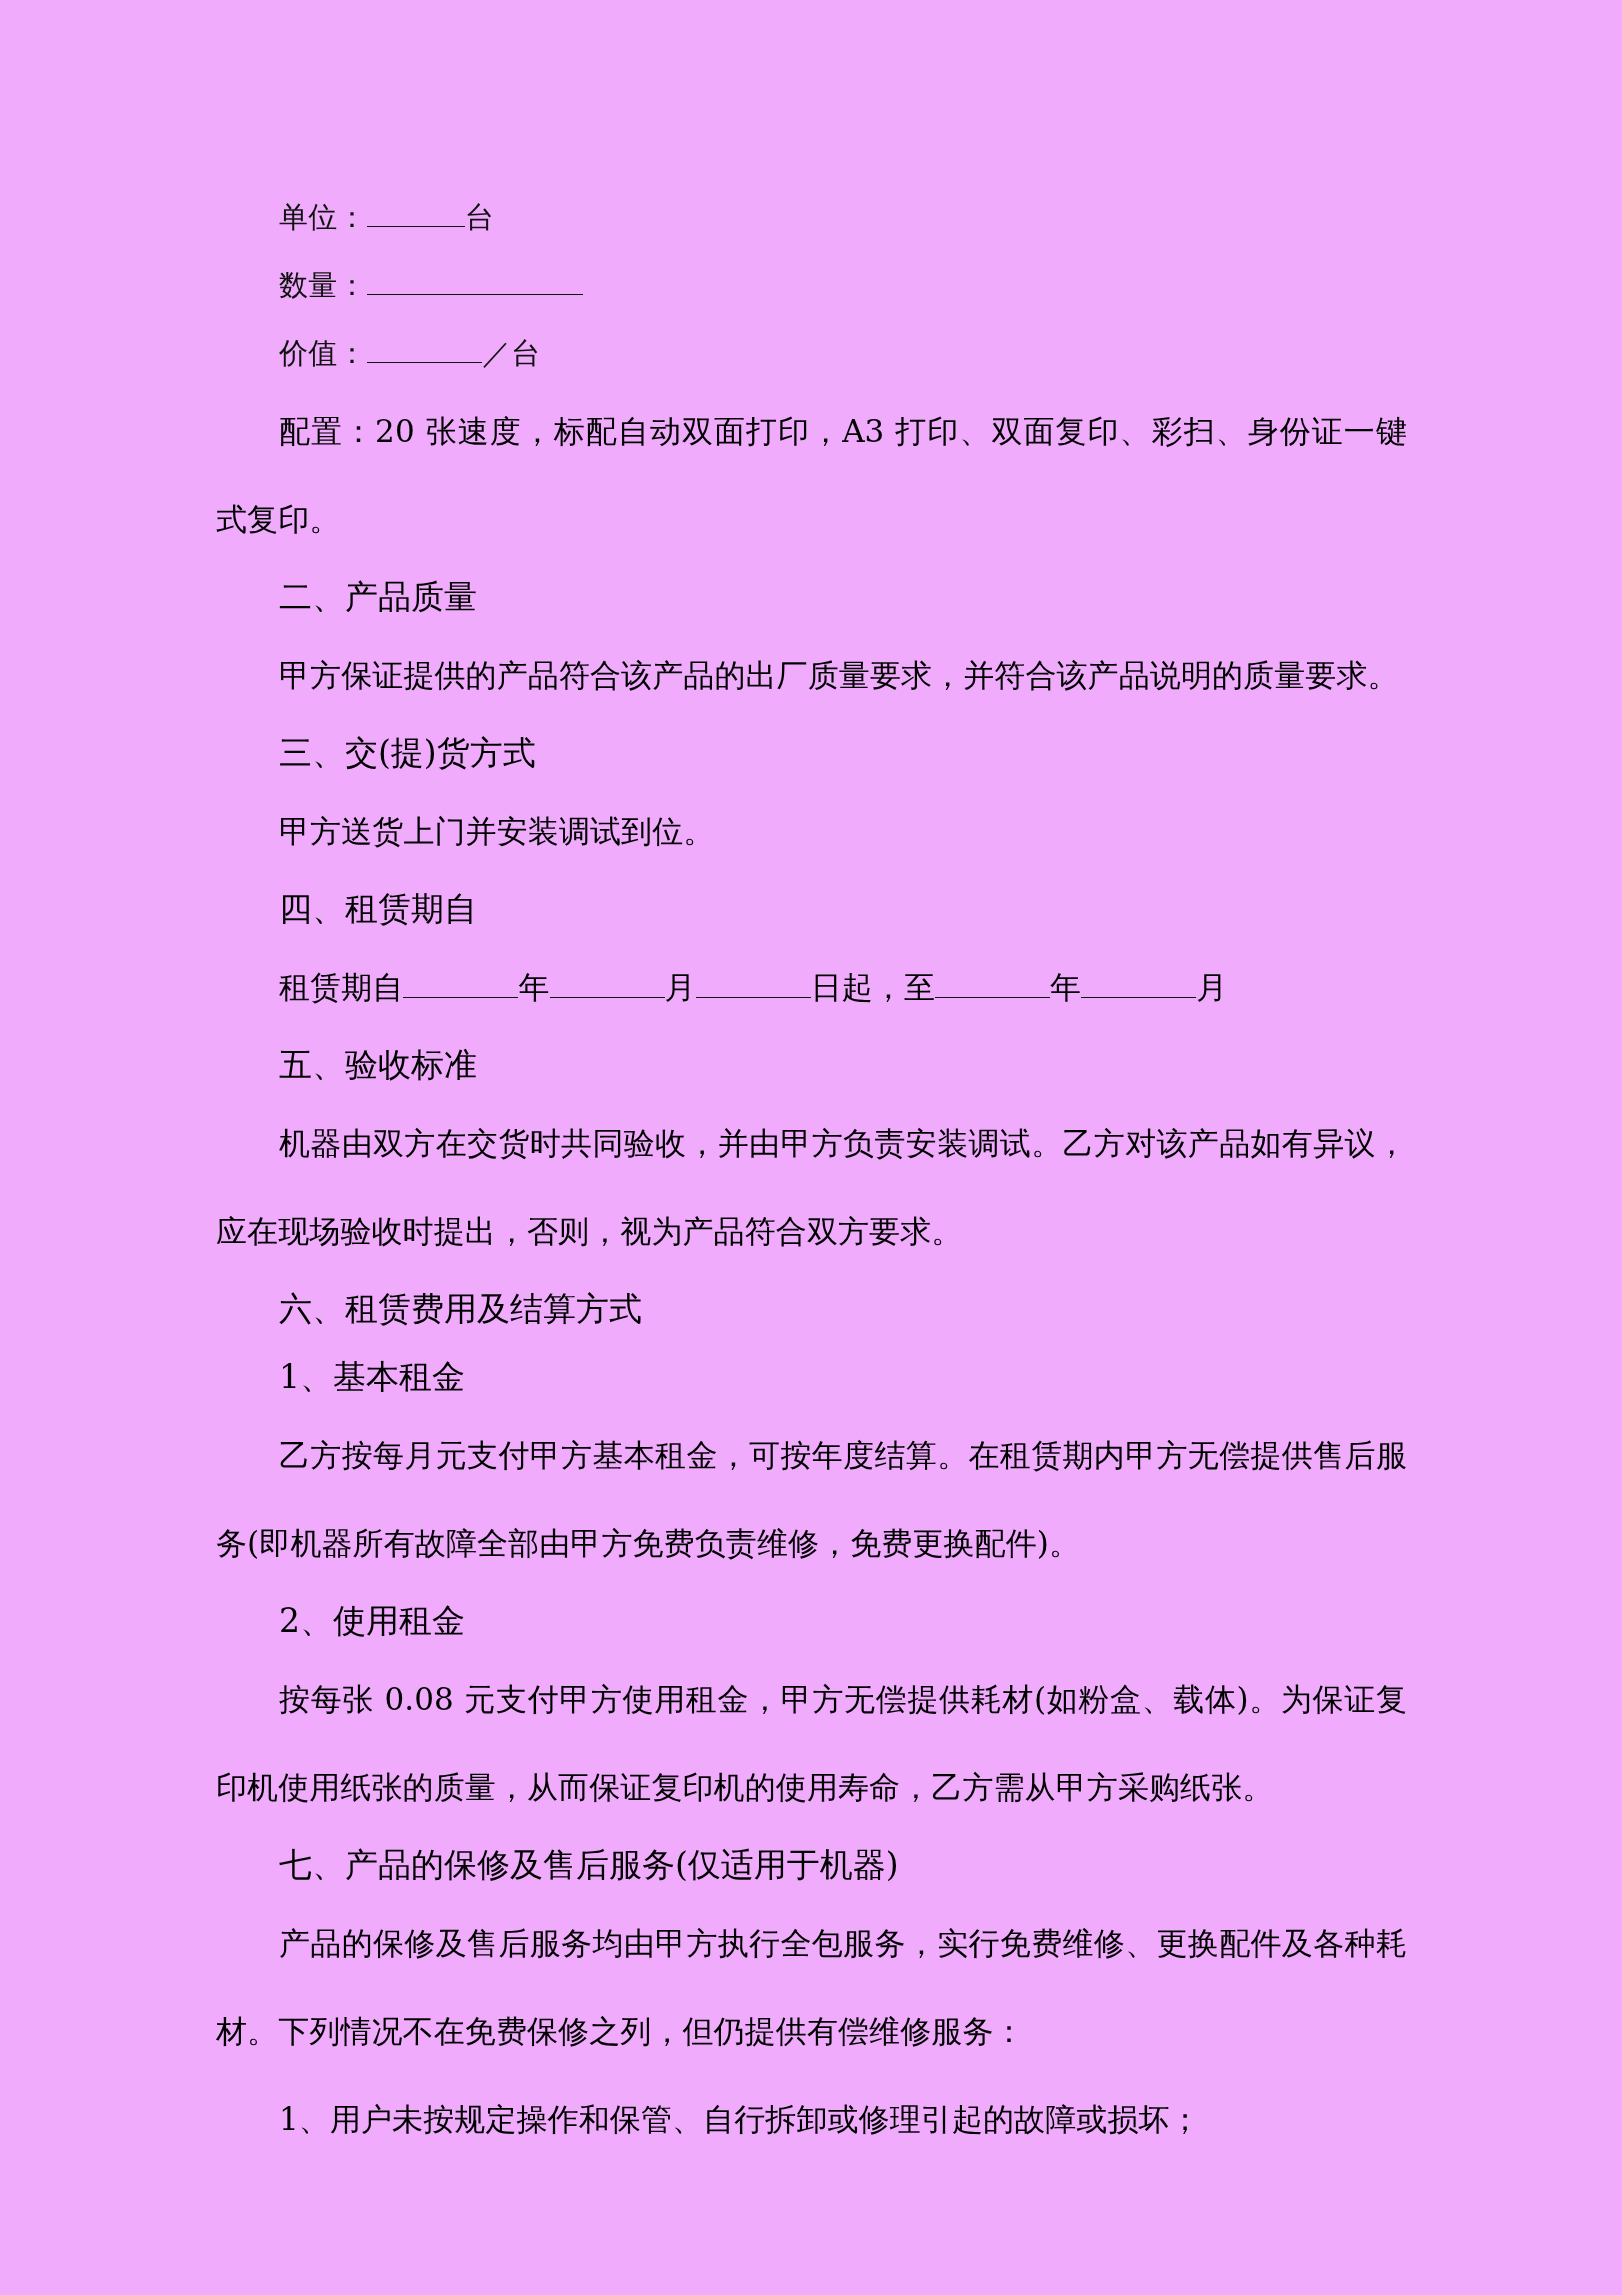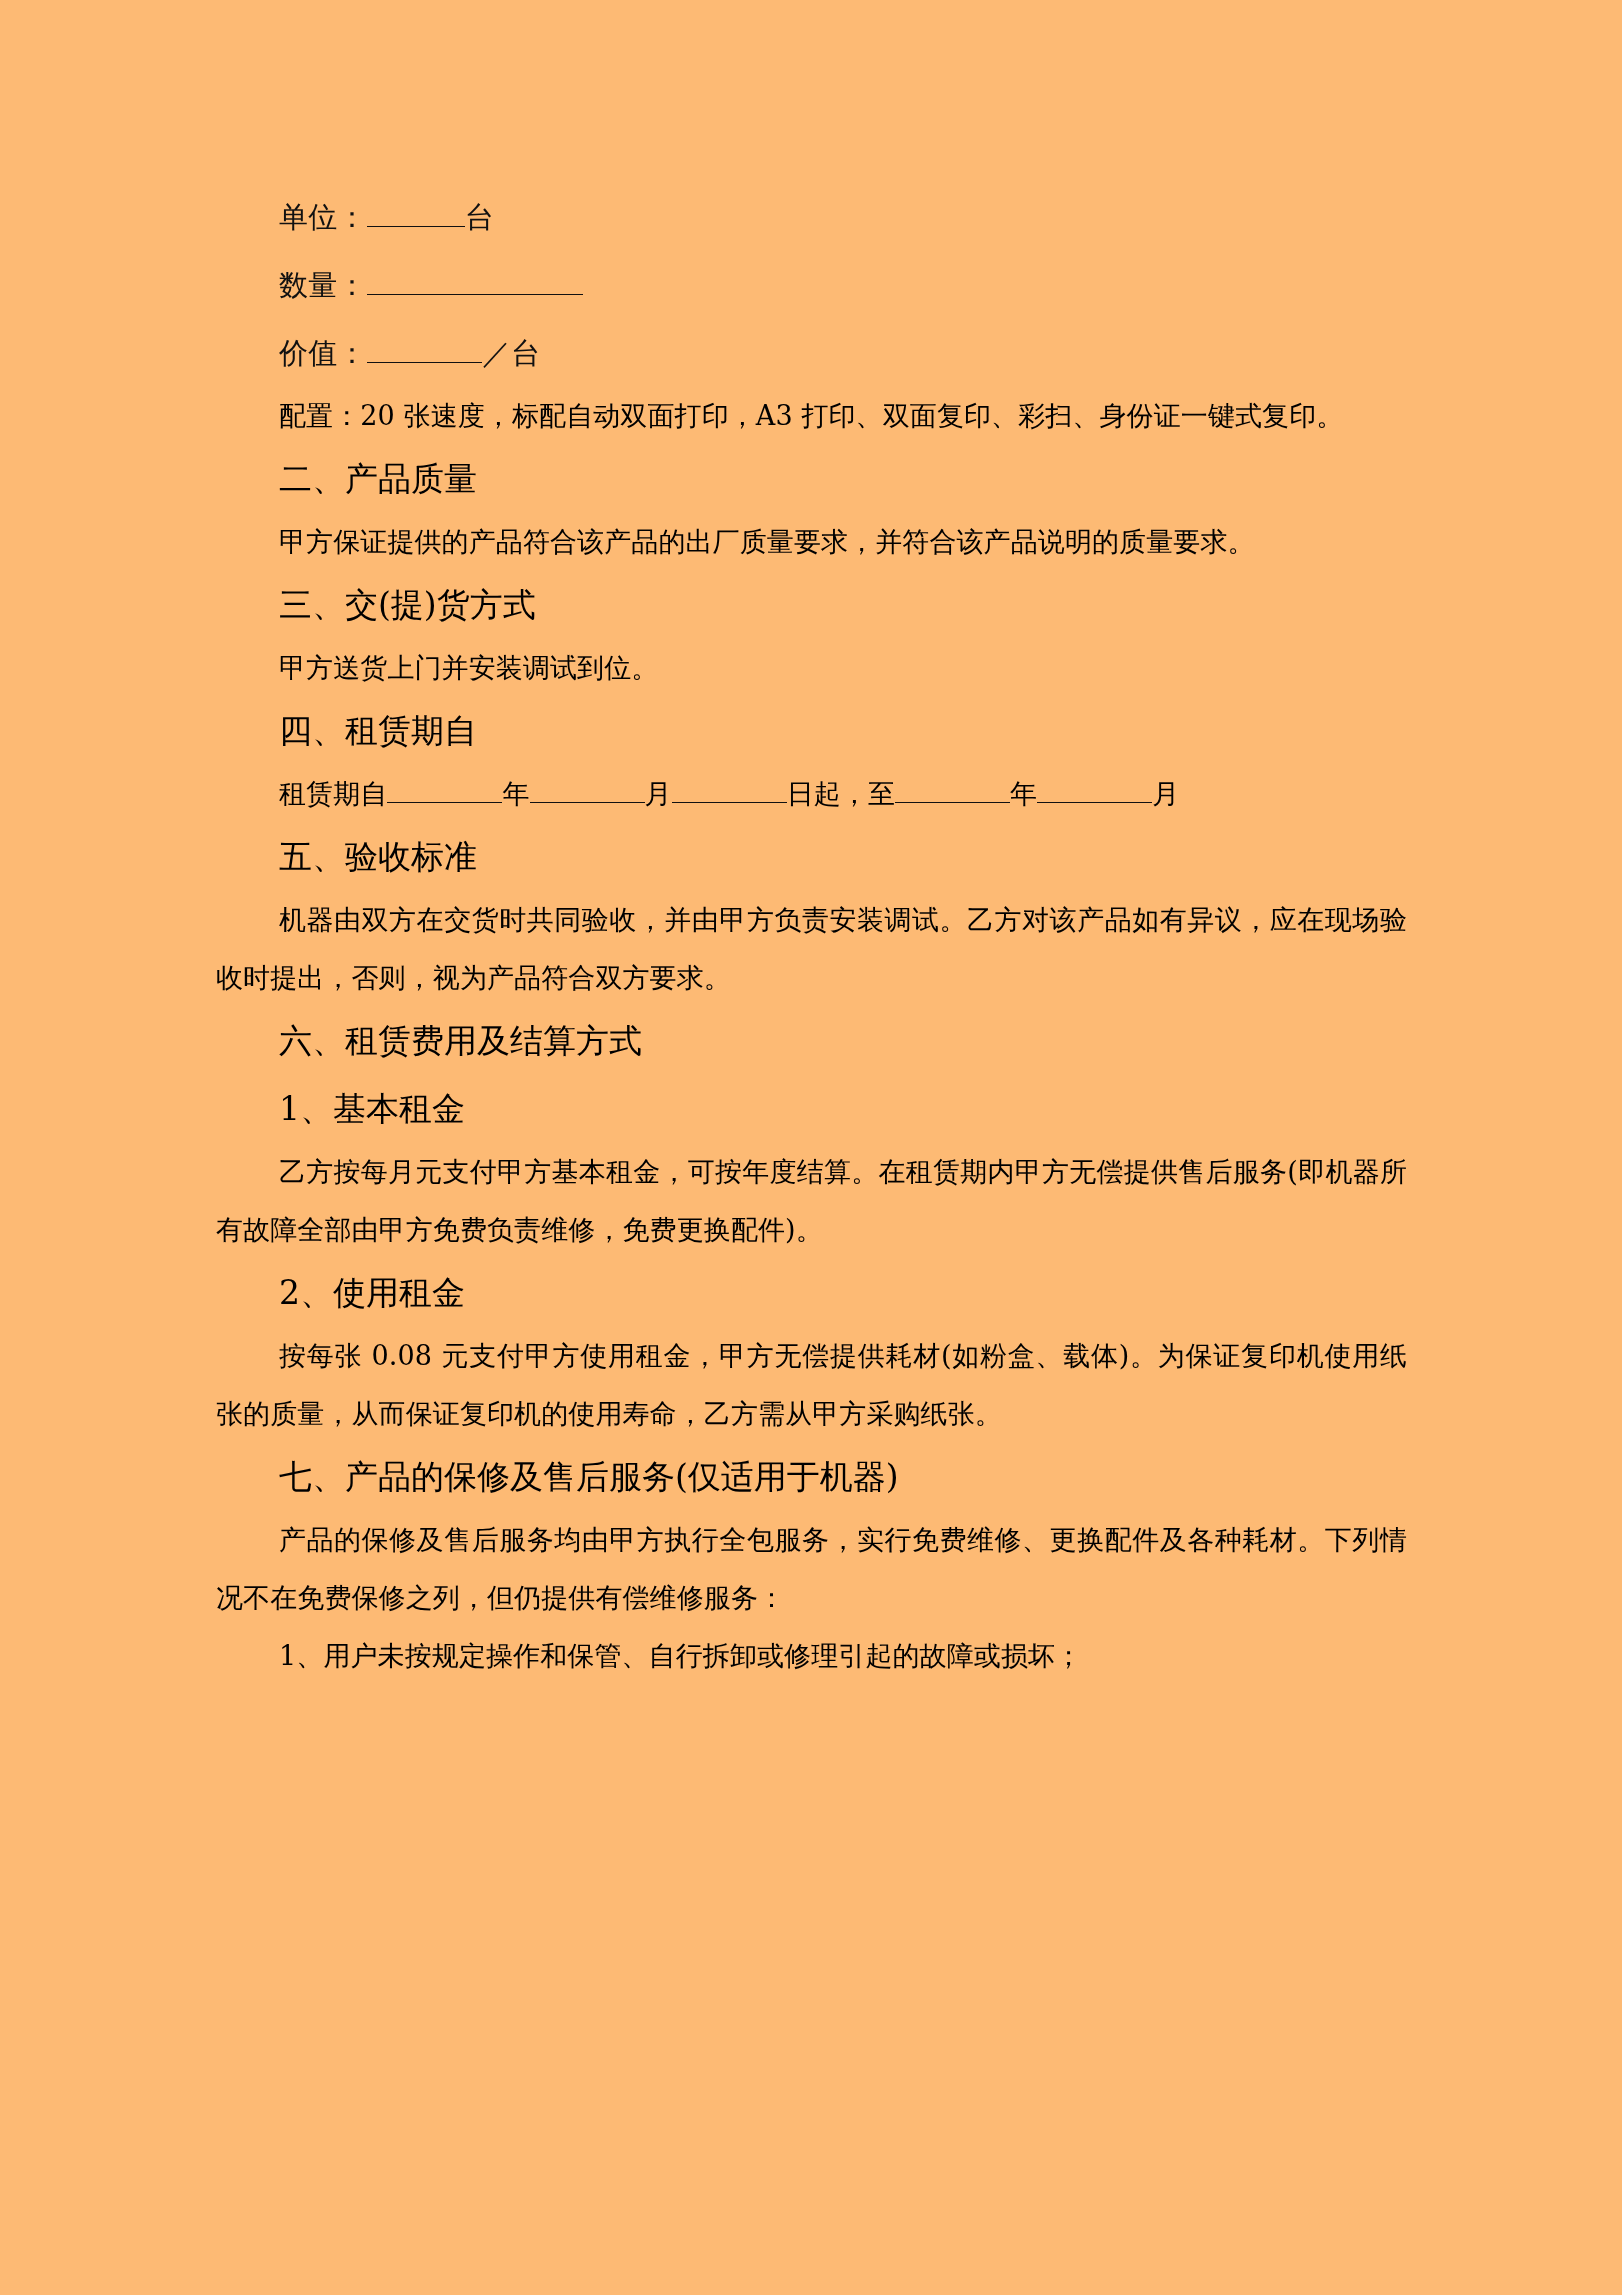--- a/index.html
+++ b/index.html
@@ -3,21 +3,21 @@
 <meta charset="utf-8">
 <style>
   html, body {
     margin: 0;
     padding: 0;
     background: #ffffff;
   }
   .page {
     width: 1623px;
     height: 2295px;
-    background: #fdba74;
+    background: #f0abfc;
     position: relative;
     box-sizing: border-box;
     overflow: hidden;
     font-family: "DejaVu Serif", "Liberation Serif", serif;
     color: #000000;
   }
   .content {
     position: absolute;
     left: 216px;
     top: 183px;
@@ -34,22 +34,22 @@
     display: inline-block;
     border-bottom: 1.3px solid #111111;
     vertical-align: baseline;
     height: 29px;
   }
   .b-short { width: 98px; }
   .b-med { width: 115px; }
   .b-long { width: 216px; }
   .b-xlong { width: 115px; }
   .para {
-    font-size: 27px;
-    line-height: 58px;
+    font-size: 31px;
+    line-height: 88px;
     text-indent: 63px;
     text-align: justify;
     letter-spacing: 0.1px;
   }
   .heading {
     font-size: 33px;
     line-height: 68px;
     text-indent: 63px;
   }
 </style>

